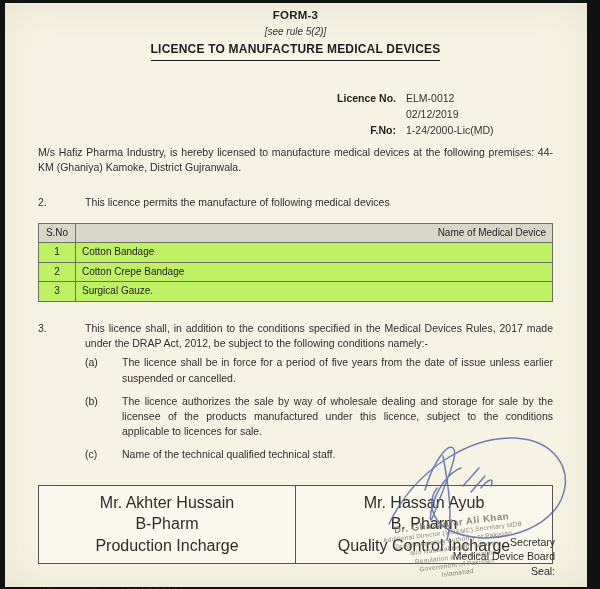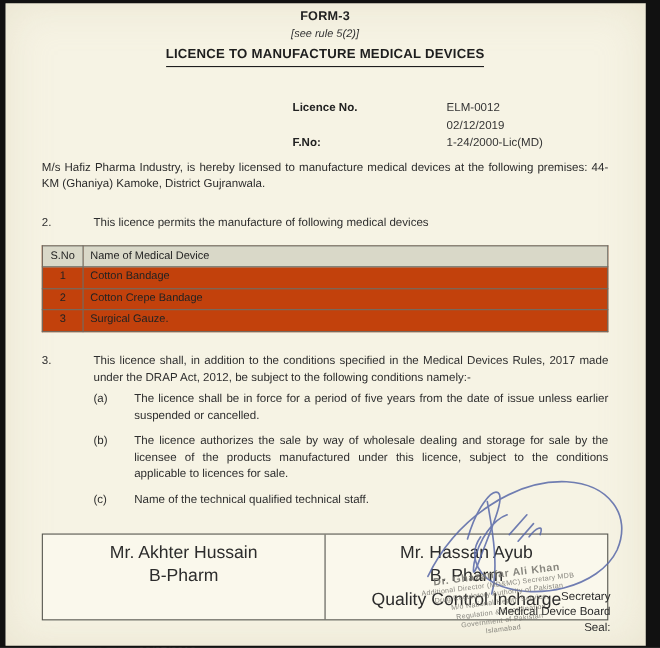--- a/index.html
+++ b/index.html
@@ -35,44 +35,44 @@
     font-weight:bold; font-size:12px; color:#1e1e1e;
     border-bottom:1.6px solid #1e1e1e;
     padding-bottom:1px; letter-spacing:.2px;
   }
   
   .licence-block {
     width:245px; margin:30px 42px 0 auto;
     display:grid; grid-template-columns:130px 10px auto;
     row-gap:1px; font-size:10.5px;
   }
-  .lf-label { font-weight:bold; color:#222; }
+  .lf-label { text-align:right; font-weight:bold; color:#222; }
   .lf-value { text-align:left; color:#333; grid-column:3; }
   
   .para { margin-top:7px; text-align:justify; color:#2c2c2c; }
   
   .item { display:flex; margin-top:19px; }
   .item-num { width:47px; flex:none; }
   .item-body { flex:1; text-align:justify; }
   .sub-item { display:flex; margin:4px 0 8px 47px; }
   .sub-num { width:37px; flex:none; }
   .sub-body { flex:1; text-align:justify; }
   
   .devices-table {
     margin-top:13px; width:100%;
     border-collapse:collapse;
     font-size:10px; color:#222;
-    background:#c2410c;
+    background:#bef264;
   }
   .devices-table th, .devices-table td {
     border:1px solid #6e6e66;
     padding:2px 6px; height:19px;
   }
   .devices-table th.sno-col, .devices-table td.sno-col { width:37px; text-align:center; padding:2px 2px; }
-  .devices-table thead th { background:#d9d8c8; font-weight:400; text-align:left; }
+  .devices-table thead th { background:#d9d8c8; font-weight:400; text-align:right; }
   
   .staff-table {
     margin-top:22px; width:100%;
     border:1.2px solid #55554e;
     display:flex; background:#faf8ec;
   }
   .staff-cell { flex:1; text-align:center; padding:6px 4px 7px; font-size:16px; line-height:1.35; color:#2c2c2c; }
   .staff-cell + .staff-cell { border-left:1.2px solid #55554e; }
   .staff-cell .line { display:block; }
   
@@ -165,20 +165,21 @@
     </div>
     <div class="sub-item">
       <div class="sub-num">(c)</div>
       <div class="sub-body">Name of the technical qualified technical staff.</div>
     </div>
 
     <div class="staff-table">
       <div class="staff-cell">
         <span class="line">Mr. Akhter Hussain</span>
         <span class="line">B-Pharm</span>
+        <span class="line">Production Incharge</span>
       </div>
       <div class="staff-cell">
         <span class="line">Mr. Hassan Ayub</span>
         <span class="line">B. Pharm</span>
         <span class="line">Quality Control Incharge</span>
       </div>
     </div>
 
     <div class="renewal">
       <span class="renewal-label">Renewal Date:</span><span class="renewal-value">08/07/2016</span>

